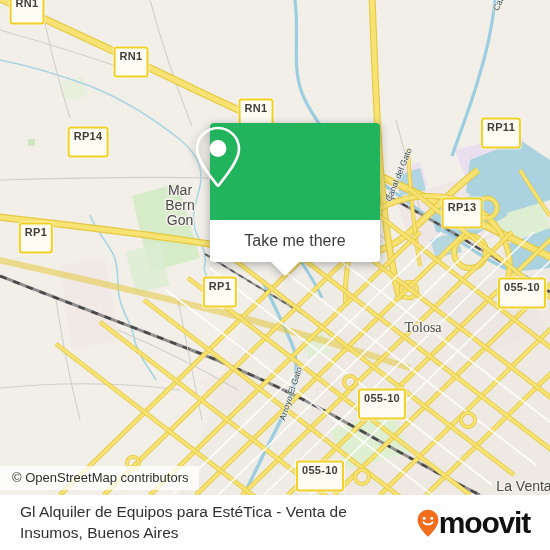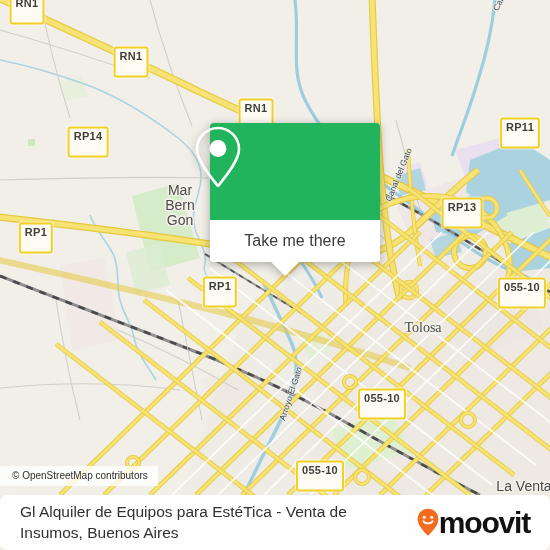--- a/index.html
+++ b/index.html
@@ -87,43 +87,42 @@
     border-top:14px solid #ffffff;
   }
   .pin-icon svg{display:block;}
 
   
   .attrib{
     position:absolute;left:0;top:466px;
     padding:4px 10px 5px 12px;
     background:rgba(255,255,255,.78);
     color:#2f2f2f;
-    font-size:10px;
+    font-size:13px;
     white-space:nowrap;
     text-align:center;
   }
 
   
   .footer{
     position:absolute;left:0;top:495px;width:550px;height:55px;
     background:rgba(255,255,255,.93);
     display:flex;align-items:center;
     box-sizing:border-box;
     padding:0 14px 0 20px;
-    border-radius:7px;
   }
   .footer-title{
     flex:1 1 auto;
     color:#2f3133;
     font-size:15.5px;
     line-height:1.35;
     max-width:360px;
   }
   .brand{
-    flex:0 0 auto;display:flex;align-items:flex-start;gap:0;
+    flex:0 0 auto;display:flex;align-items:center;gap:0;
     margin-left:auto;padding-right:6px;
   }
   .brand-mark{width:22px;height:28px;flex:0 0 auto;}
   .brand-text{
     color:#111;
     font-size:30px;
     font-weight:bold;
     letter-spacing:-1.2px;
     line-height:1;
   }
@@ -302,21 +301,21 @@
         <path d="M520,170 C530,186 540,202 550,216" stroke="#e5c93f" stroke-width="4" fill="none"></path>
         <path d="M520,170 C530,186 540,202 550,216" stroke="#f7e274" stroke-width="2.6" fill="none"></path>
       </g>
     </svg>
 
     <div id="shield-layer">
         <div class="shield" style="left: 27px; top: 9px;">RN1</div>
         <div class="shield" style="left: 131px; top: 62px;">RN1</div>
         <div class="shield" style="left: 256px; top: 114px;">RN1</div>
         <div class="shield" style="left: 88px; top: 142px;">RP14</div>
-        <div class="shield" style="left: 520px; top: 133px;">RP11</div>
+        <div class="shield" style="left: 501px; top: 133px;">RP11</div>
         <div class="shield" style="left: 462px; top: 213px;">RP13</div>
         <div class="shield" style="left: 36px; top: 238px;">RP1</div>
         <div class="shield" style="left: 220px; top: 292px;">RP1</div>
         <div class="shield" style="left: 522px; top: 293px;">055-10</div>
         <div class="shield" style="left: 382px; top: 404px;">055-10</div>
         <div class="shield" style="left: 320px; top: 476px;">055-10</div>
       </div>
 
     <div id="place-layer">
         <div class="place big" style="left: 180px; top: 205px;">Mar

